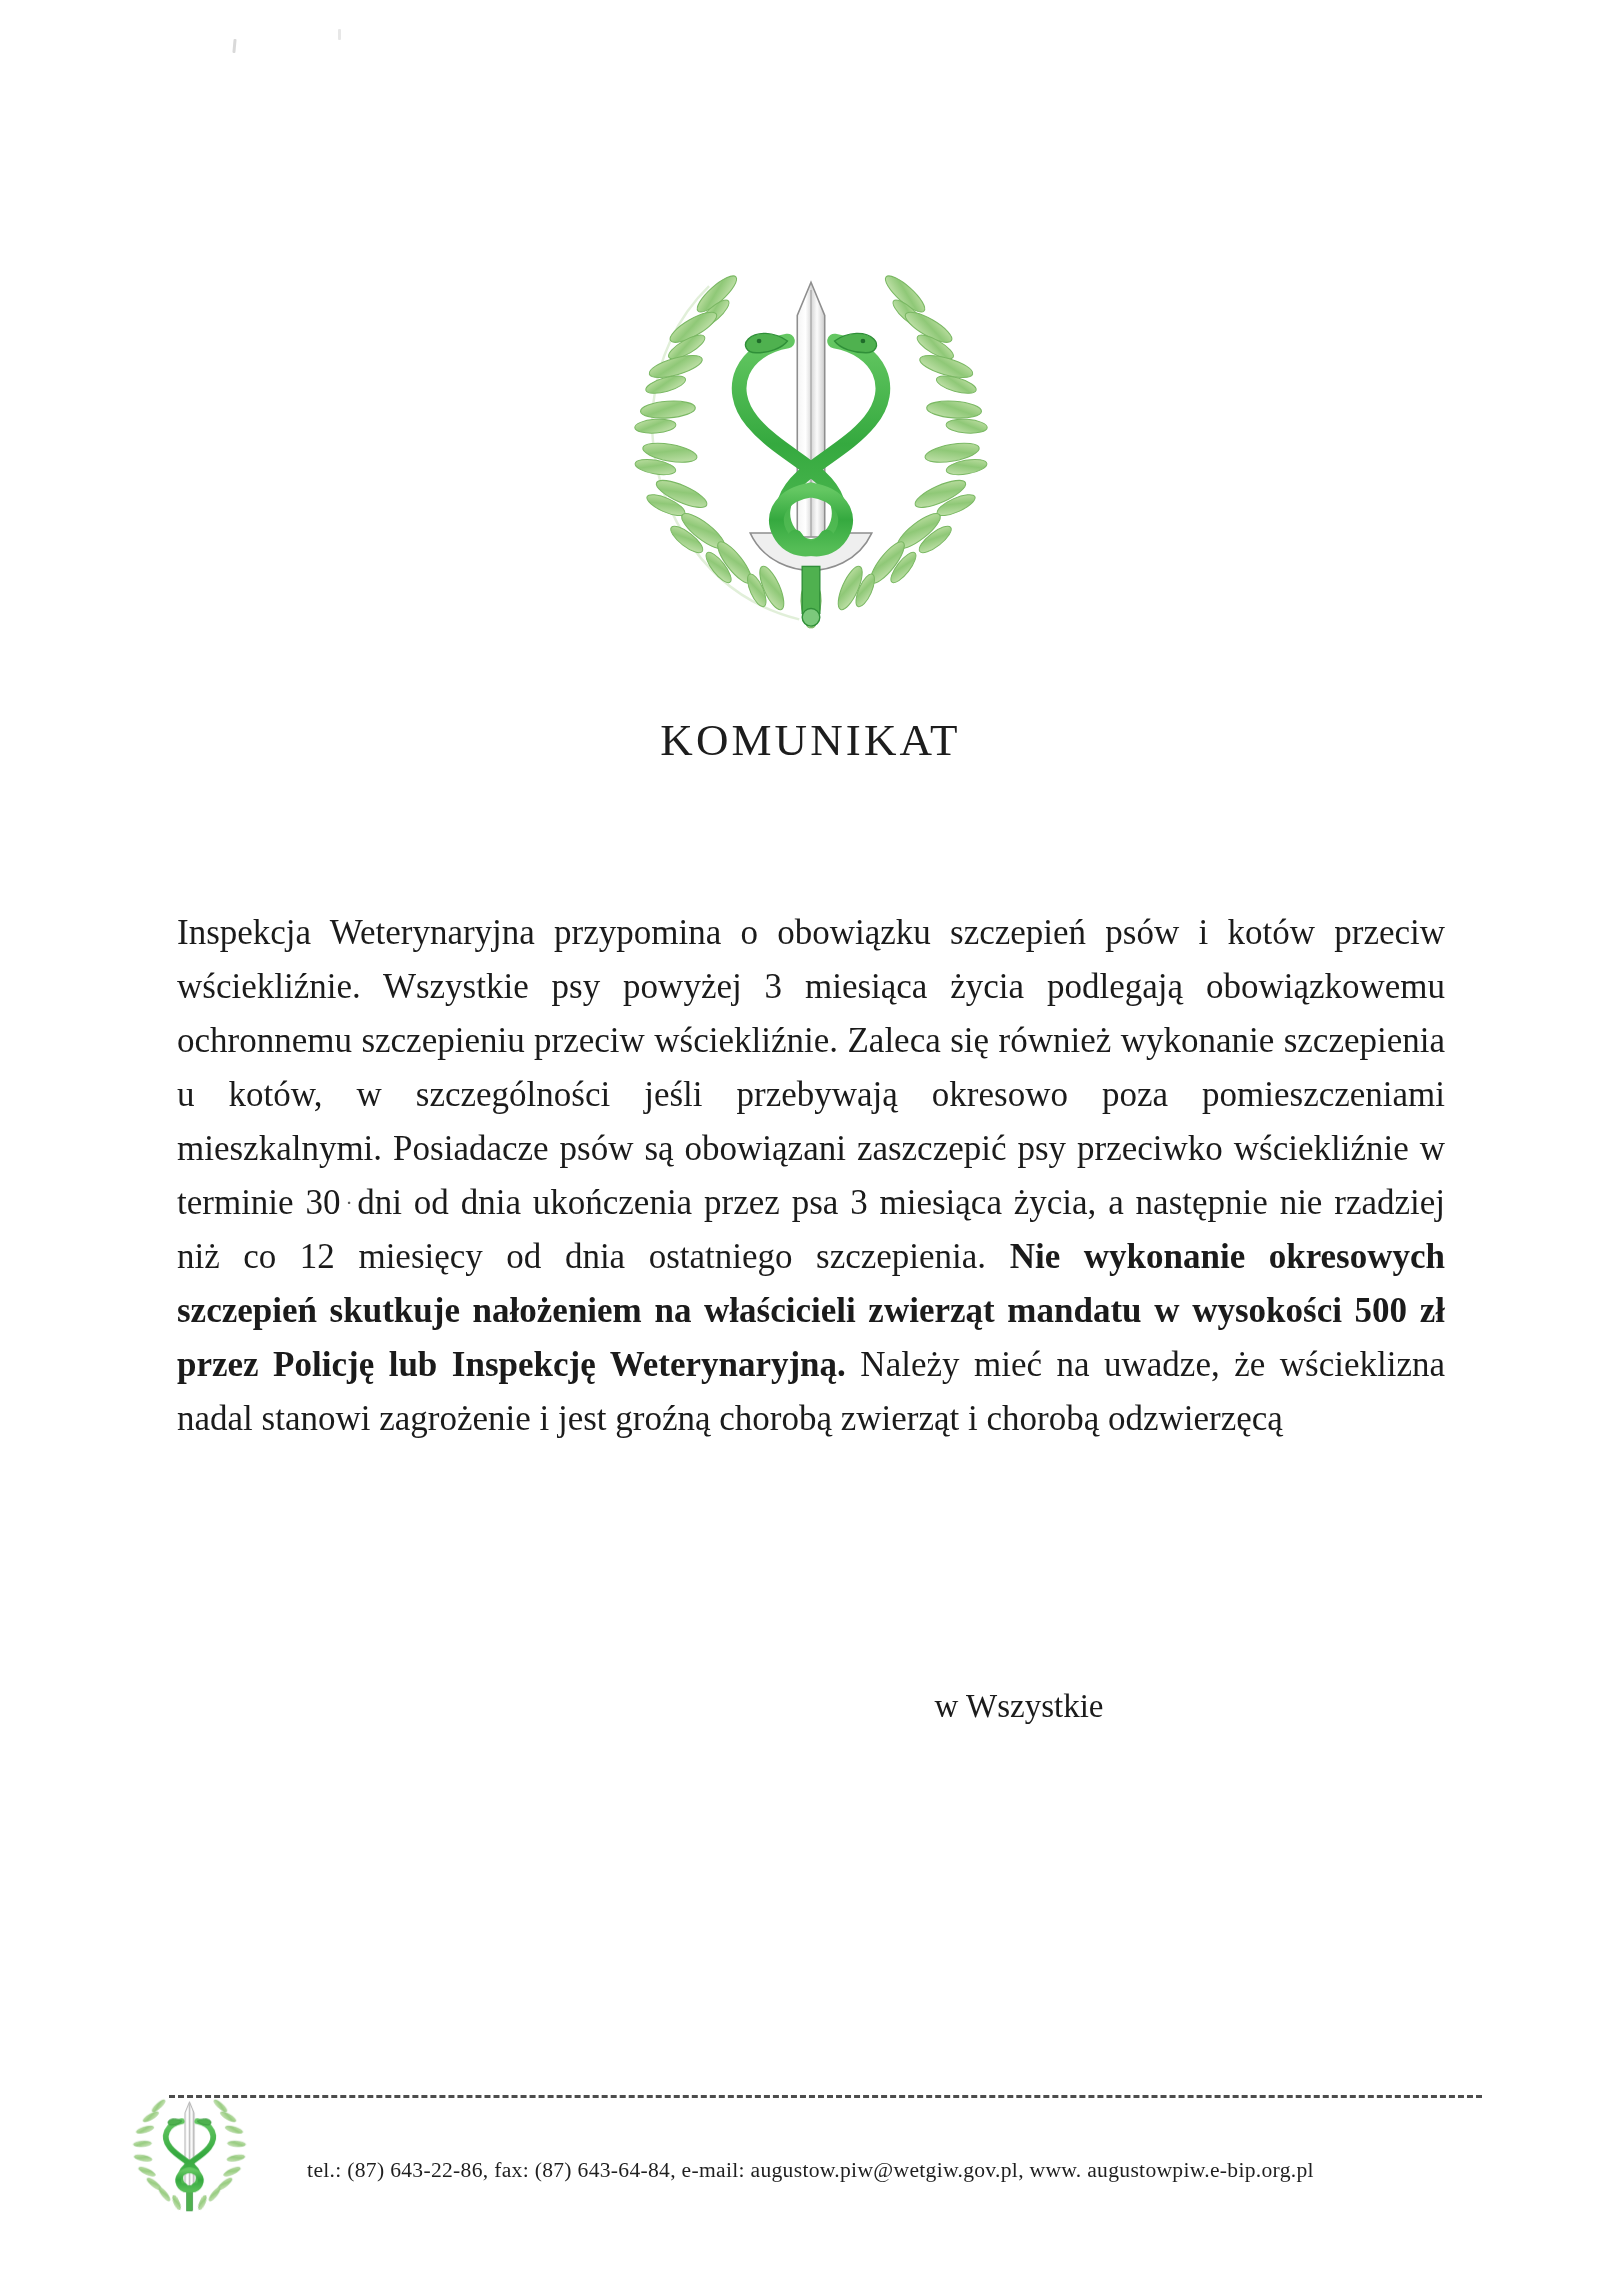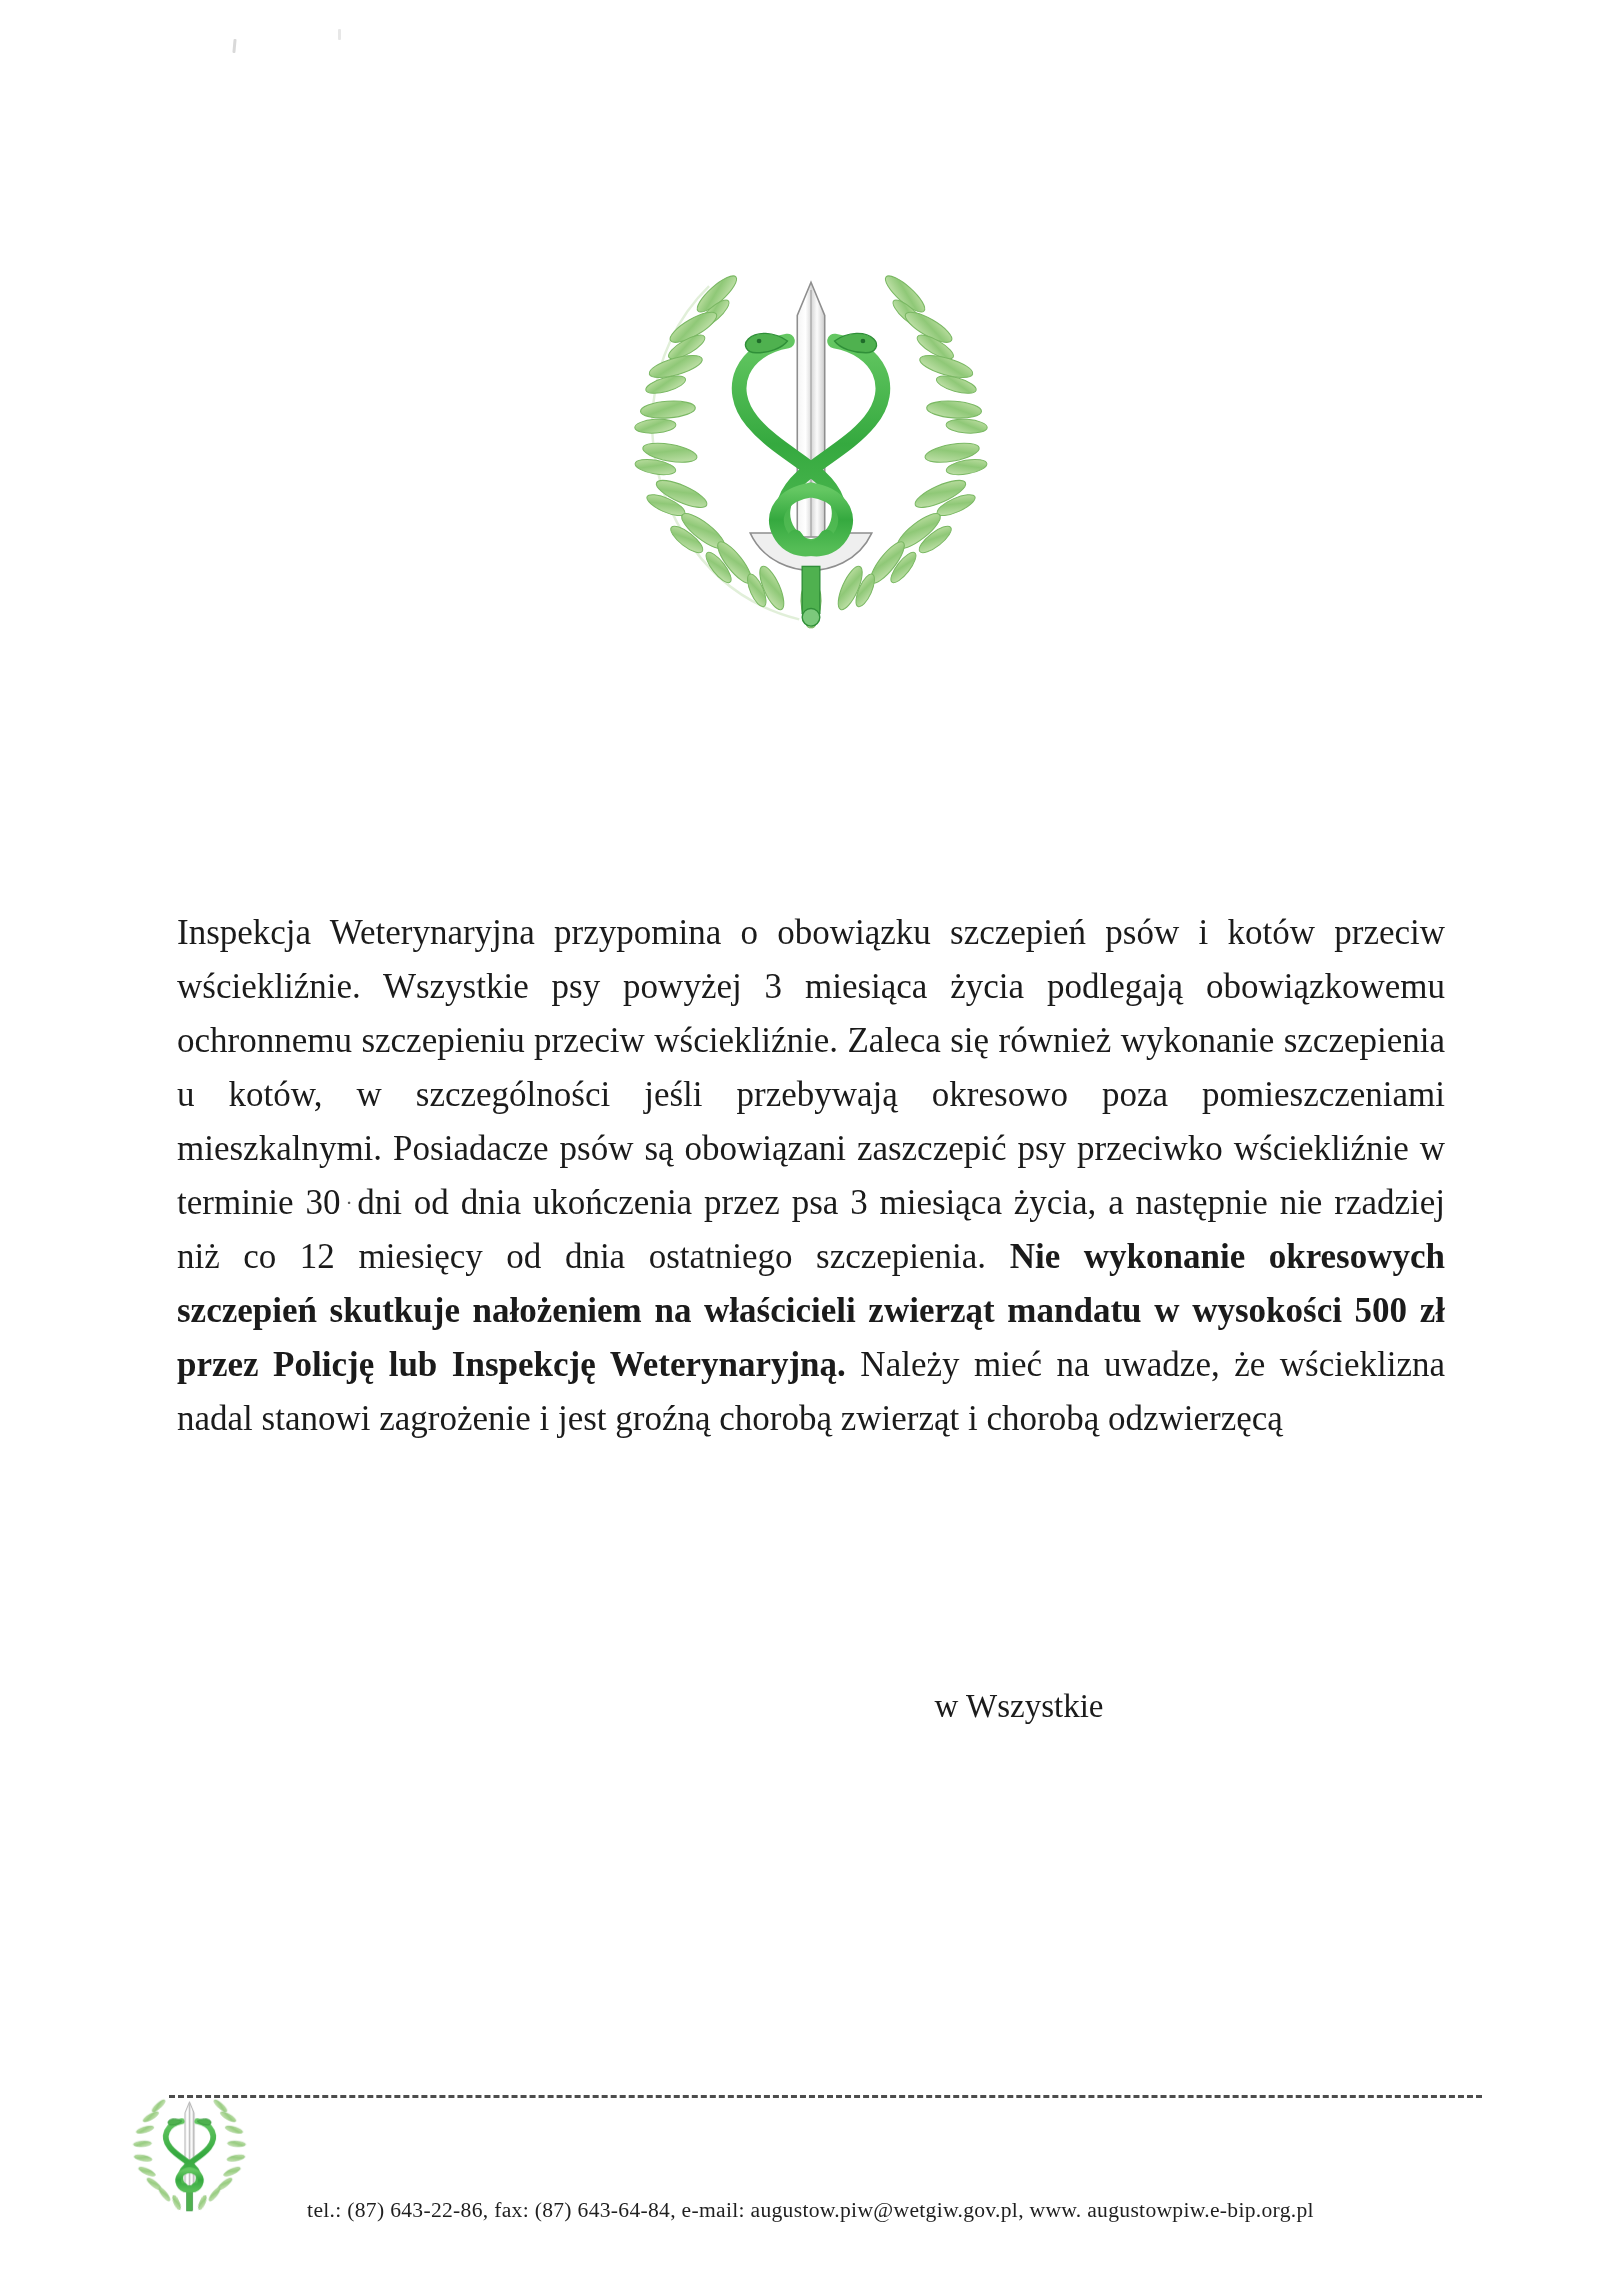--- a/index.html
+++ b/index.html
@@ -130,21 +130,20 @@
   }
   .footer-line2 {
     position: absolute;
     left: 0;
     top: 98px;
     width: 1621px;
     text-align: center;
     font-size: 21.6px;
     color: #1f1f1f;
     letter-spacing: 0.3px;
-    margin-top: 40px;
   }
 </style>
 </head>
 <body>
 
 <div class="page">
 
   <span class="speck speck-a"></span>
   <span class="speck speck-b"></span>
 
@@ -285,20 +284,21 @@
 
       <g>
         <path d="M176 100 C 162 90, 144 90, 136 98 C 130 104, 134 112, 144 112 C 156 112, 170 108, 176 100 Z" fill="#4fb14f" stroke="#2f8f38" stroke-width="1.4"></path>
         <circle cx="147" cy="100" r="2.4" fill="#1f6b2a"></circle>
         <path d="M224 100 C 238 90, 256 90, 264 98 C 270 104, 266 112, 256 112 C 244 112, 230 108, 224 100 Z" fill="#4fb14f" stroke="#2f8f38" stroke-width="1.4"></path>
         <circle cx="253" cy="100" r="2.4" fill="#1f6b2a"></circle>
       </g>
     </svg>
   </div>
 
+  <div class="title">KOMUNIKAT</div>
 
   <div class="body-block">
     <p><span>Inspekcja Weterynaryjna przypomina o obowiązku szczepień psów i kotów przeciw wściekliźnie. Wszystkie psy powyżej 3 miesiąca życia podlegają obowiązkowemu ochronnemu szczepieniu przeciw wściekliźnie. Zaleca się również wykonanie szczepienia u kotów, w szczególności jeśli przebywają okresowo poza pomieszczeniami mieszkalnymi. Posiadacze psów są obowiązani zaszczepić psy przeciwko wściekliźnie w terminie 30</span><span class="dotmark">·</span> <span>dni od dnia ukończenia przez psa 3 miesiąca życia, a następnie nie rzadziej niż co 12 miesięcy od dnia ostatniego szczepienia.</span> <b>Nie wykonanie okresowych szczepień skutkuje nałożeniem na właścicieli zwierząt mandatu w wysokości 500 zł przez Policję lub Inspekcję Weterynaryjną.</b> <span>Należy mieć na uwadze, że wścieklizna nadal stanowi zagrożenie i jest groźną chorobą zwierząt i chorobą odzwierzęcą</span></p>
   </div>
 
   <div class="signature">
     <div>w Wszystkie</div>
   </div>
 
   <div class="footer">

